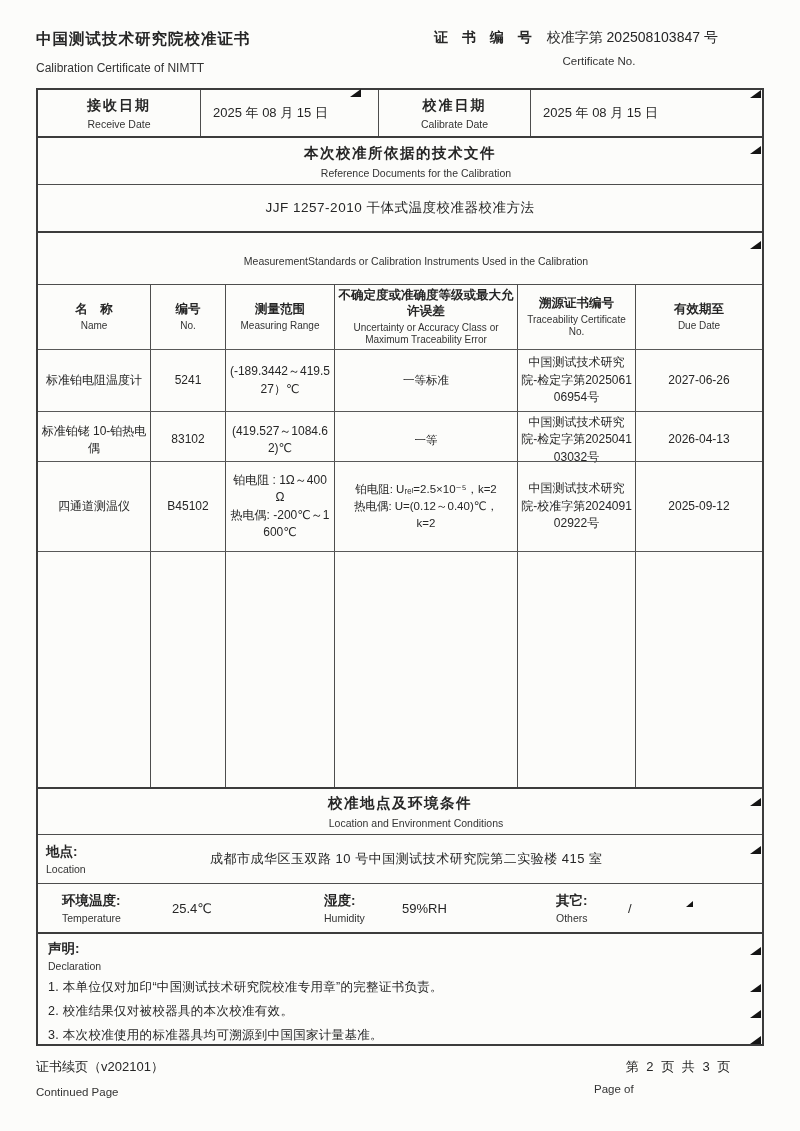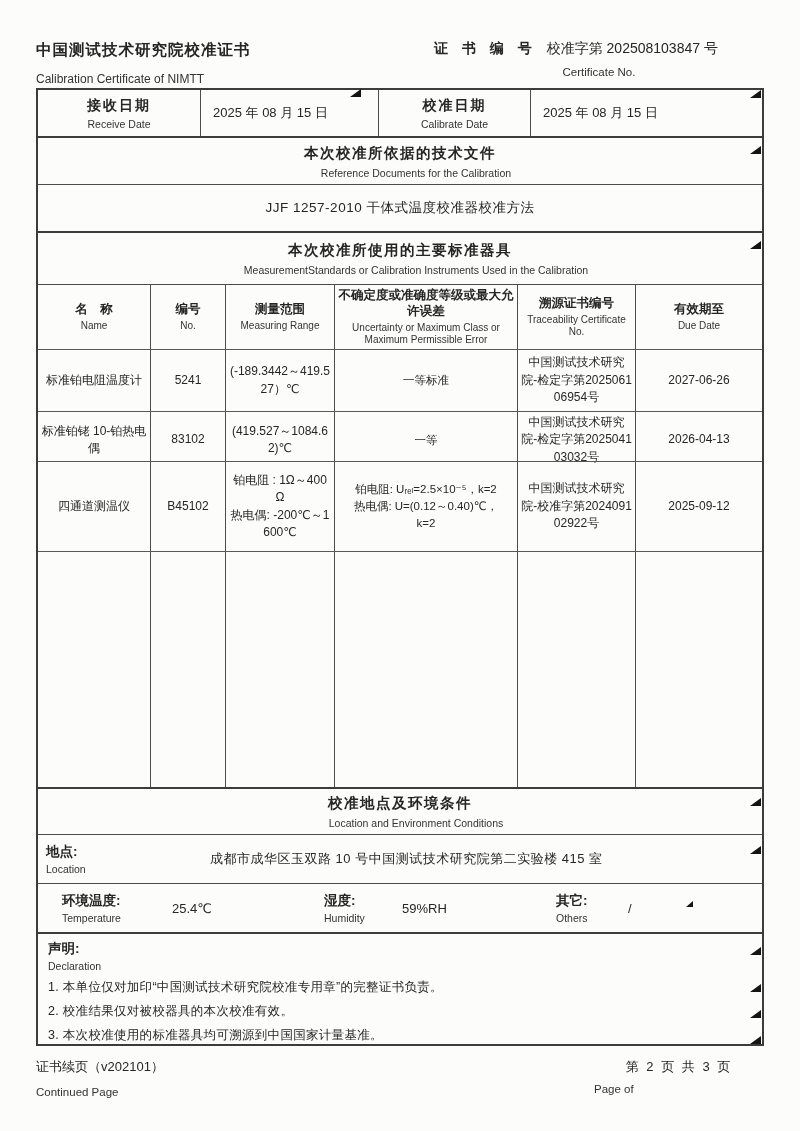--- a/index.html
+++ b/index.html
@@ -3,21 +3,21 @@
 <meta charset="utf-8">
 <style>
   * { margin:0; padding:0; box-sizing:border-box; }
   html,body { background:#e8e8e6; }
   body { font-family:"Liberation Sans","DejaVu Sans",sans-serif; color:#262626; }
   .page {
     position:relative; width:800px; height:1131px; margin:0 auto;
     background:#fcfcfa; overflow:hidden;
   }
   
-  .page-header { position:absolute; top:40px; left:36px; width:728px; display:flex; justify-content:space-between; }
+  .page-header { position:absolute; top:29px; left:36px; width:728px; display:flex; justify-content:space-between; }
   .ph-left .zh { font-size:15.5px; font-weight:600; letter-spacing:1px; }
   .ph-left .en { font-size:12px; margin-top:11px; color:#333; }
   .ph-right { width:330px; text-align:left; }
   .ph-right .line1 { font-size:14px; display:flex; gap:10px; align-items:baseline; }
   .ph-right .line1 .lbl { font-weight:600; letter-spacing:5px; white-space:nowrap; }
   .ph-right .line1 .val { white-space:nowrap; }
   .ph-right .en { font-size:11.5px; margin-top:8px; text-align:center; color:#333; }
   
   .doc { position:absolute; top:88px; left:36px; width:728px; border:2px solid #3c3c3c; background:transparent; }
   .doc > div { border-top:1px solid #4d4d4d; }
@@ -114,41 +114,40 @@
       <div class="val-cell">2025 年 08 月 15 日</div>
     </div>
 
     <div class="sec-title st-ref thick">
       <div class="zh">本次校准所依据的技术文件</div>
       <div class="en">Reference Documents for the Calibration</div>
     </div>
     <div class="ref-content">JJF 1257-2010  干体式温度校准器校准方法</div>
 
     <div class="sec-title st-std thick">
-      <div class="zh">本次校准所使用的主要标准器具</div>
       <div class="en">MeasurementStandards or Calibration Instruments Used in the Calibration</div>
     </div>
 
     <div class="std-table">
       <div class="std-row std-head">
         <div>
           <div class="zh">名　称</div>
           <div class="en">Name</div>
         </div>
         <div>
           <div class="zh">编号</div>
           <div class="en">No.</div>
         </div>
         <div>
           <div class="zh">测量范围</div>
           <div class="en">Measuring Range</div>
         </div>
         <div>
           <div class="zh">不确定度或准确度等级或最大允许误差</div>
-          <div class="en">Uncertainty or Maximum Class or Maximum Permissible Error</div>
+          <div class="en">Uncertainty or Accuracy Class or Maximum Traceability Error</div>
         </div>
         <div>
           <div class="zh">溯源证书编号</div>
           <div class="en">Traceability Certificate No.</div>
         </div>
         <div>
           <div class="zh">有效期至</div>
           <div class="en">Due Date</div>
         </div>
       </div>

